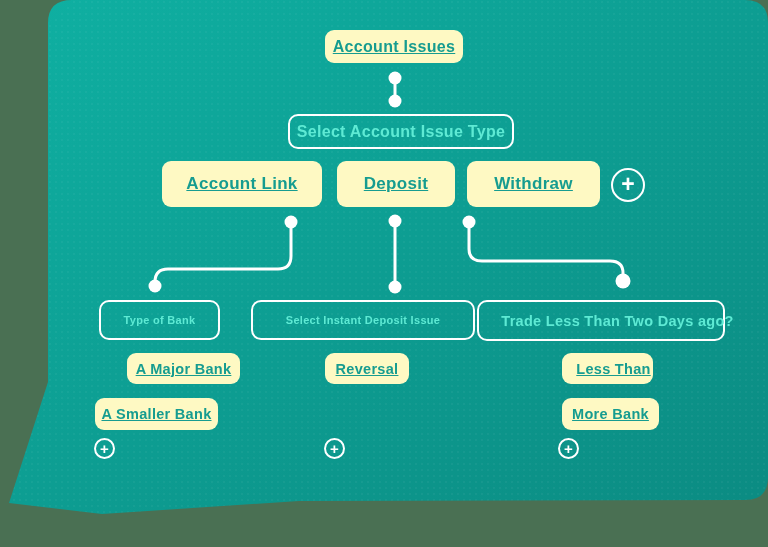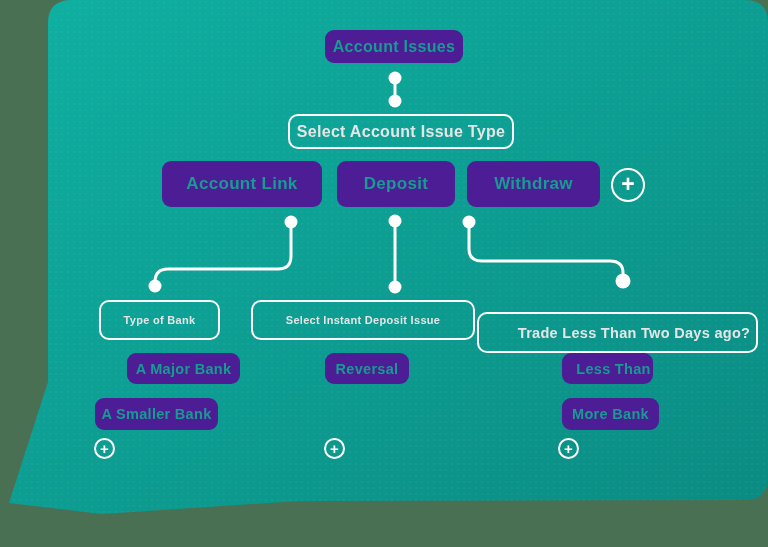--- a/index.html
+++ b/index.html
@@ -13,27 +13,28 @@
   .bubble-svg{position:absolute;left:0;top:0;}
   .node{
     position:absolute;
     display:flex;align-items:center;justify-content:center;
     font-weight:bold;
     box-sizing:border-box;
     white-space:nowrap;
     letter-spacing:.3px;
   }
   .filled{
-    background:#4c1d95;
+    background:#fef9c3;
     color:#169c90;
     border-radius:9px;
+    text-decoration:underline;
   }
   .outlined{
     border:2.5px solid #ffffff;
-    color:#e5e5e5;
+    color:#5eead4;
     border-radius:10px;
     background:transparent;
   }
   .plus-btn{
     position:absolute;
     box-sizing:border-box;
     border:2.5px solid #ffffff;
     border-radius:50%;
     color:#ffffff;
     display:flex;align-items:center;justify-content:center;
@@ -89,21 +90,21 @@
   <div class="node filled f17" style="left:162px;top:161px;width:160px;height:46px;">Account Link</div>
   <div class="node filled f17" style="left:337px;top:161px;width:118px;height:46px;">Deposit</div>
   <div class="node filled f17" style="left:467px;top:161px;width:133px;height:46px;">Withdraw</div>
 
   <div class="plus-btn" style="left:611px;top:168px;width:34px;height:34px;font-size:23px;">
     <span style="margin-top:-2px;">+</span>
   </div>
 
   <div class="node outlined f15" style="left:99px;top:300px;width:121px;height:40px;border-width:2px;">Type of Bank</div>
   <div class="node outlined f15" style="left:251px;top:300px;width:224px;height:40px;border-width:2px;">Select Instant Deposit Issue</div>
-  <div class="node outlined f14" style="left:477px;top:312px;width:281px;height:41px;border-width:2px;padding-left:33px;">Trade Less Than Two Days ago?</div>
+  <div class="node outlined f14" style="left:477px;top:300px;width:248px;height:41px;border-width:2px;padding-left:33px;">Trade Less Than Two Days ago?</div>
 
   <div class="node filled f14" style="left:95px;top:353px;width:113px;height:31px;margin-left:32px;">A Major Bank</div>
   <div class="node filled f14" style="left:95px;top:398px;width:123px;height:32px;">A Smaller Bank</div>
   <div class="plus-btn" style="left:94px;top:438px;width:21px;height:21px;font-size:15px;border-width:2px;">
     <span style="margin-top:-1px;">+</span>
   </div>
 
   <div class="node filled f14" style="left:325px;top:353px;width:84px;height:31px;">Reversal</div>
   <div class="plus-btn" style="left:324px;top:438px;width:21px;height:21px;font-size:15px;border-width:2px;">
     <span style="margin-top:-1px;">+</span>

